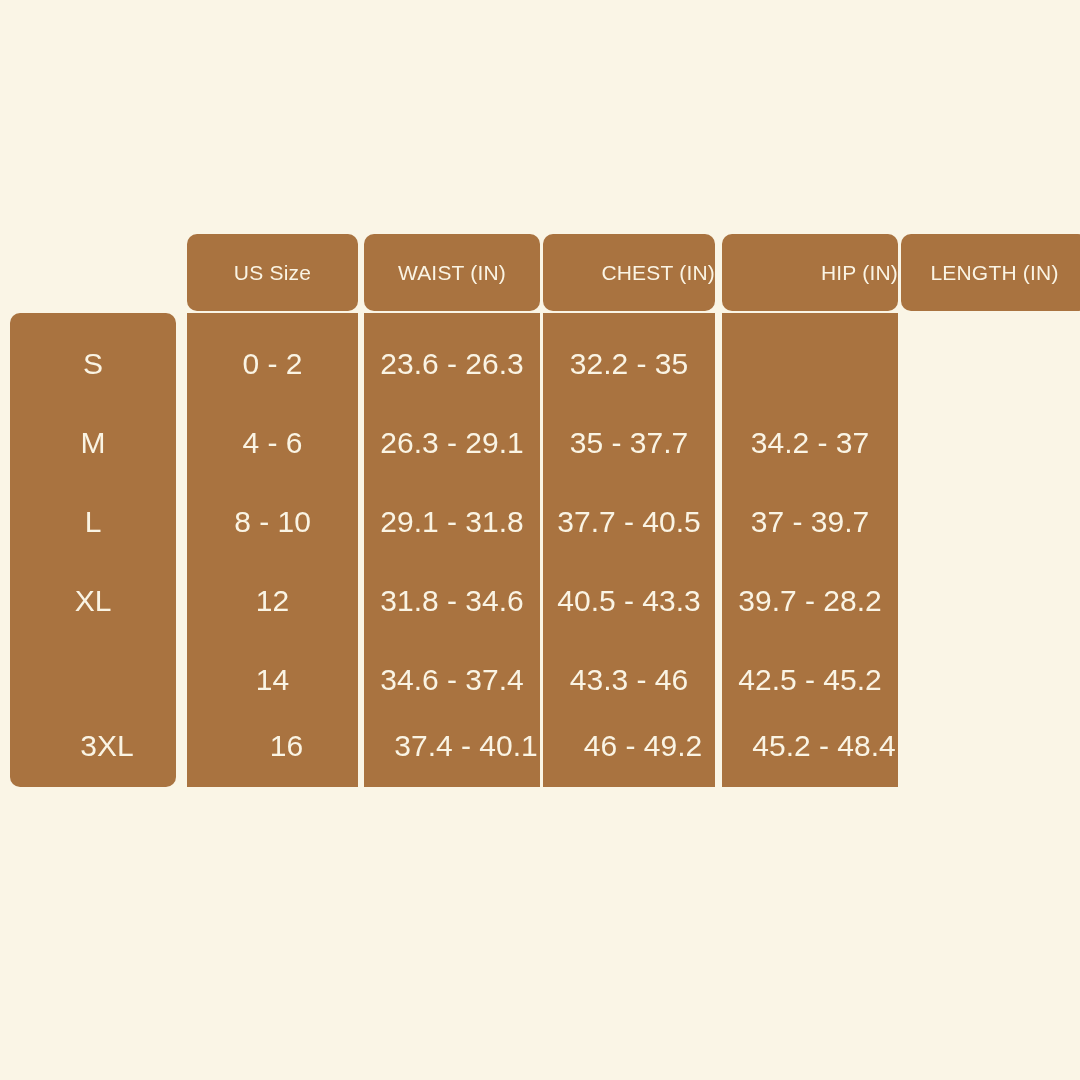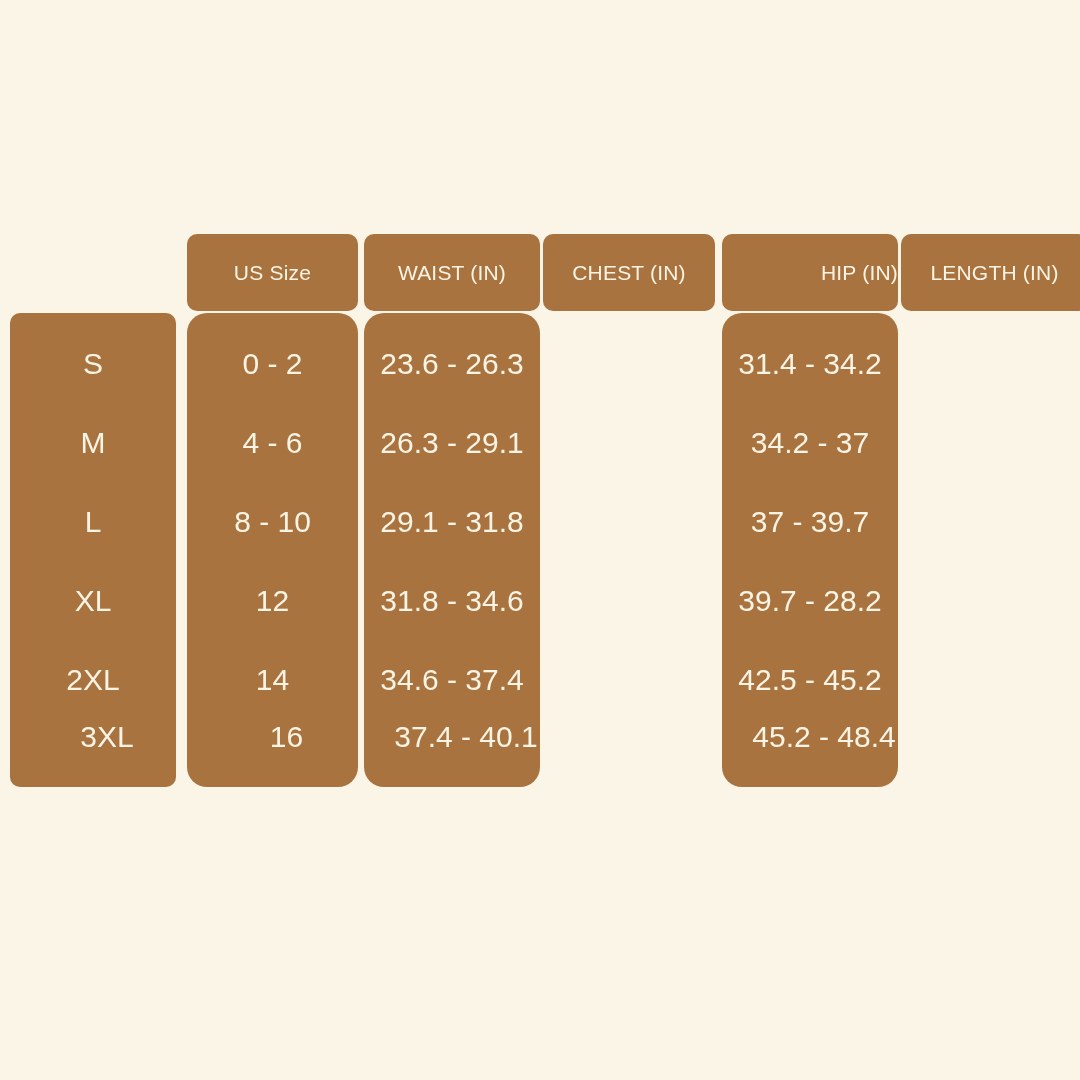--- a/index.html
+++ b/index.html
@@ -48,21 +48,21 @@
     border-radius: 10px;
     font-size: 21px;
     letter-spacing: 0.2px;
     line-height: 1;
   }
 
   
   .col {
     top: 313px;
     height: 474px;
-    border-radius: 20px;
+    border-radius: 0;
     display: block;
   }
   
   .col.first {
     border-radius: 10px;
   }
 
   .cell {
     position: absolute;
     left: 0;
@@ -73,27 +73,27 @@
     justify-content: center;
     font-size: 30px;
     color: #faf4e4;
     line-height: 1;
   }
   .r0 { top: 11px;  }
   .r1 { top: 90px;  }
   .r2 { top: 169px; }
   .r3 { top: 248px; }
   .r4 { top: 327px; }
-  .r5 { top: 384px; margin-left: 28px; }
+  .r5 { top: 393px; margin-left: 28px; }
 
   
   .c-size   { left: 10px;  width: 166px; }
   .c-us     { left: 187px; width: 171px; }
   .c-waist  { left: 364px; width: 176px; }
-  .c-chest  { left: 543px; width: 172px; }
+  .c-chest  { left: 543px; width: 172px; justify-content: flex-end; }
   .c-hip    { left: 722px; width: 176px; justify-content: flex-end; }
   .c-length { left: 901px; width: 187px; }
 </style>
 </head>
 <body>
 
 <div id="chart-root">
   <div class="size-table">
 
     <div class="blk hdr c-us">
@@ -110,21 +110,20 @@
       </div>
     <div class="blk hdr c-length">
         <span>LENGTH (IN)</span>
       </div>
 
     <div class="blk col first c-size">
       <div class="cell r0">S</div>
       <div class="cell r1">M</div>
       <div class="cell r2">L</div>
       <div class="cell r3">XL</div>
-      <div class="cell r4">2XL</div>
       <div class="cell r5">3XL</div>
     </div>
 
     <div class="blk col c-us">
       <div class="cell r0">0 - 2</div>
       <div class="cell r1">4 - 6</div>
       <div class="cell r2">8 - 10</div>
       <div class="cell r3">12</div>
       <div class="cell r4">14</div>
       <div class="cell r5">16</div>
@@ -132,23 +131,30 @@
 
     <div class="blk col c-waist">
       <div class="cell r0">23.6 - 26.3</div>
       <div class="cell r1">26.3 - 29.1</div>
       <div class="cell r2">29.1 - 31.8</div>
       <div class="cell r3">31.8 - 34.6</div>
       <div class="cell r4">34.6 - 37.4</div>
       <div class="cell r5">37.4 - 40.1</div>
     </div>
 
+    <div class="blk col c-chest">
+      <div class="cell r0">32.2 - 35</div>
+      <div class="cell r1">35 - 37.7</div>
+      <div class="cell r2">37.7 - 40.5</div>
+      <div class="cell r3">40.5 - 43.3</div>
+      <div class="cell r4">43.3 - 46</div>
+      <div class="cell r5">46 - 49.2</div>
+    </div>
 
     <div class="blk col c-hip">
-      <div class="cell r0">31.4 - 34.2</div>
       <div class="cell r1">34.2 - 37</div>
       <div class="cell r2">37 - 39.7</div>
       <div class="cell r3">39.7 - 28.2</div>
       <div class="cell r4">42.5 - 45.2</div>
       <div class="cell r5">45.2 - 48.4</div>
     </div>
 
 
   </div>
 </div>

